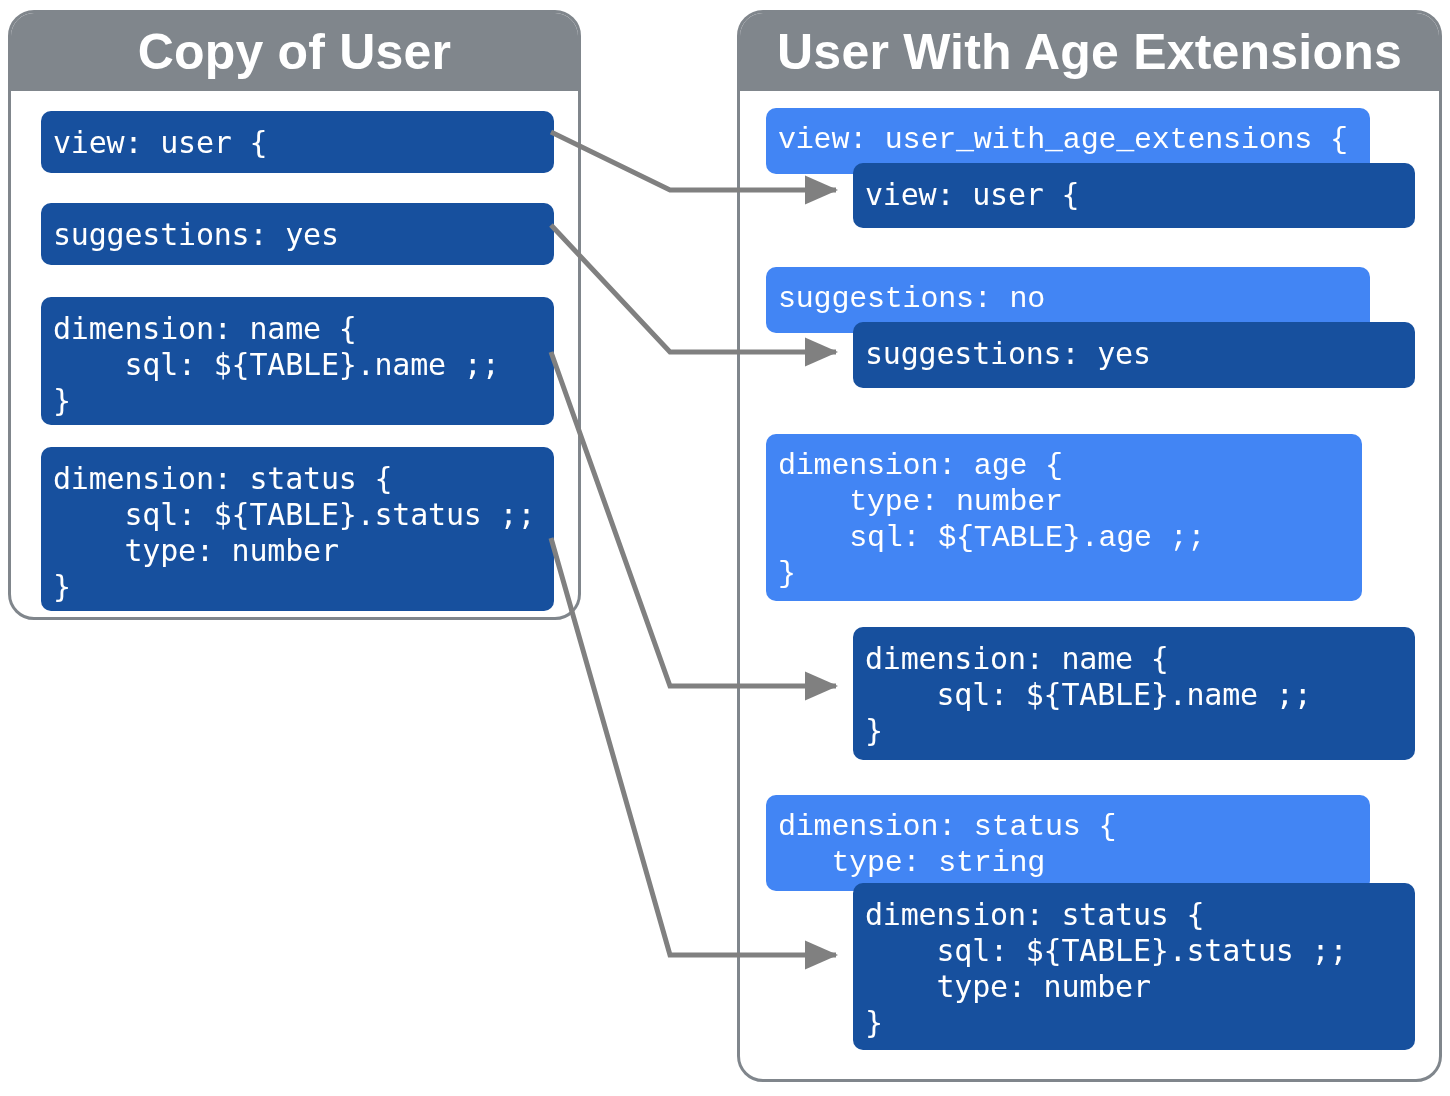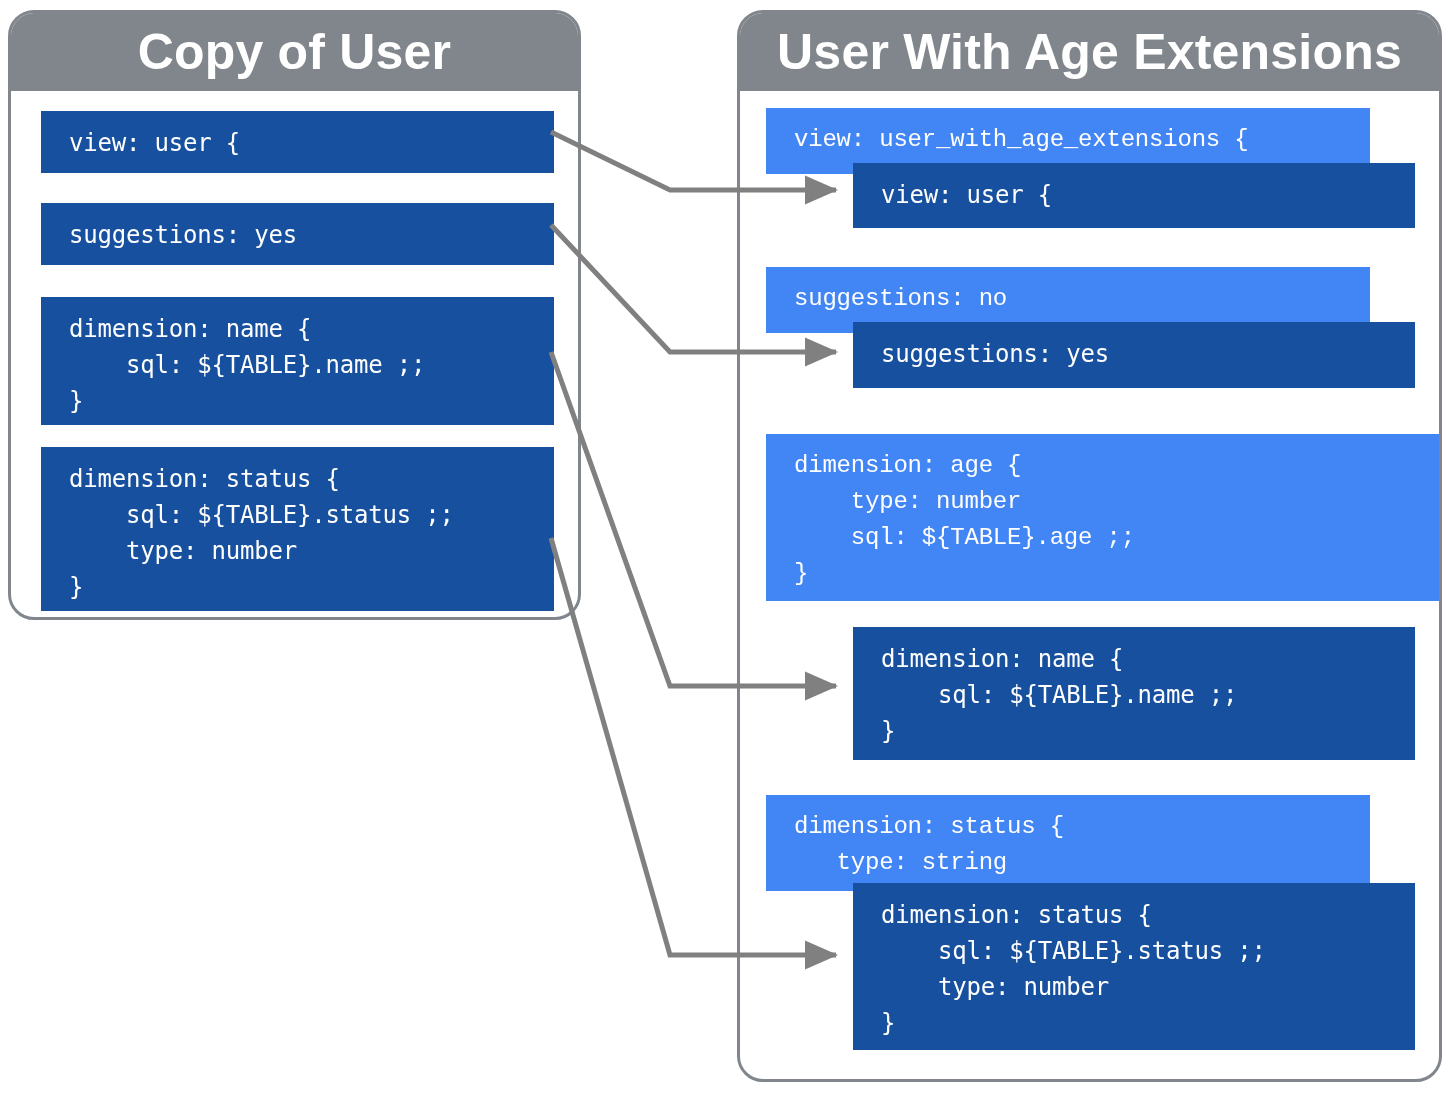--- a/index.html
+++ b/index.html
@@ -57,28 +57,28 @@
   #panel-right {
     left: 737px;
     top: 10px;
     width: 705px;
     height: 1072px;
   }
 
   
   .card {
     position: absolute;
-    border-radius: 0;
+    border-radius: 10px;
     box-sizing: border-box;
     font-family: "DejaVu Sans Mono", "Liberation Mono", monospace;
-    font-size: 24px;
+    font-size: 30px;
     line-height: 36px;
     color: #ffffff;
     white-space: pre;
-    padding: 14px 0 14px 28px;
+    padding: 14px 0 14px 12px;
     letter-spacing: -0.2px;
   }
   .card.dark  { background: #17509e; }
   .card.light { background: #4285f4; font-family: Liberation Mono, monospace; }
 
   
   #connectors {
     position: absolute;
     left: 0; top: 0;
     width: 1450px;
@@ -114,21 +114,21 @@
     <div class="panel-body">
 
       <div class="card light" style="left:26px; top:17px; width:604px; height:66px;">view: user_with_age_extensions {</div>
 
       <div class="card dark" style="left:113px; top:72px; width:562px; height:65px;">view: user {</div>
 
       <div class="card light" style="left:26px; top:176px; width:604px; height:66px;">suggestions: no</div>
 
       <div class="card dark" style="left:113px; top:231px; width:562px; height:66px;">suggestions: yes</div>
 
-      <div class="card light" style="left:26px; top:343px; width:676px; height:167px;">dimension: age {
+      <div class="card light" style="left:26px; top:343px; width:596px; height:167px;">dimension: age {
     type: number
     sql: ${TABLE}.age ;;
 }</div>
 
       <div class="card dark" style="left:113px; top:536px; width:562px; height:133px;">dimension: name {
     sql: ${TABLE}.name ;;
 }</div>
 
       <div class="card light" style="left:26px; top:704px; width:604px; height:96px;">dimension: status {
    type: string</div>

